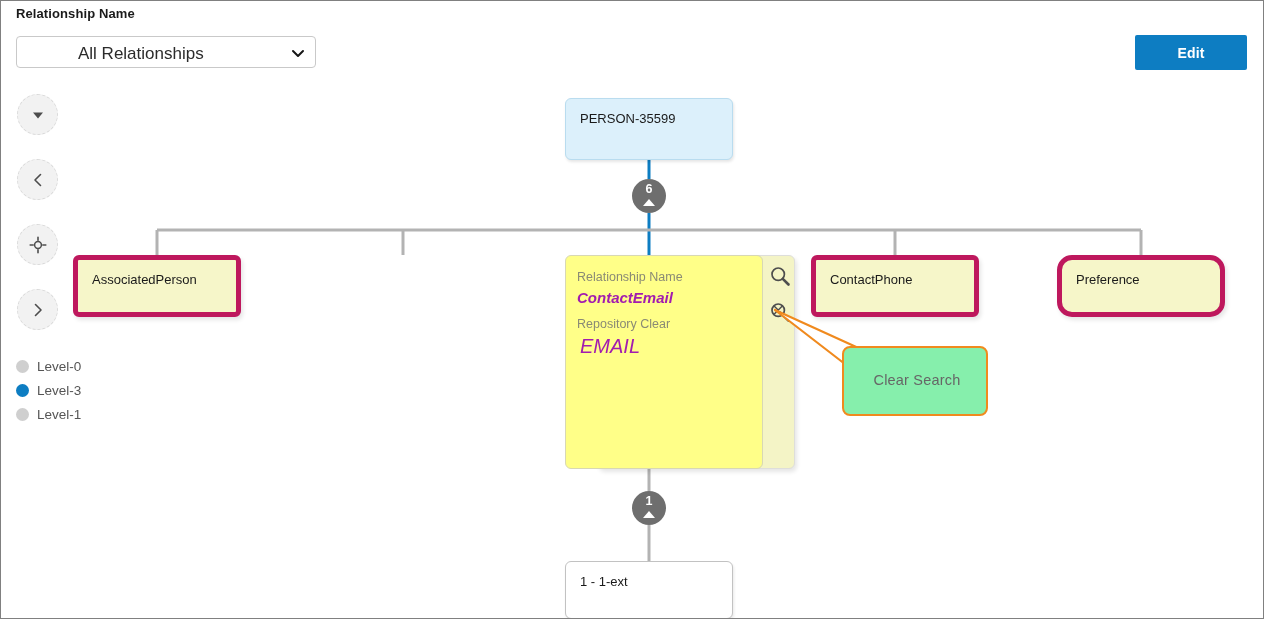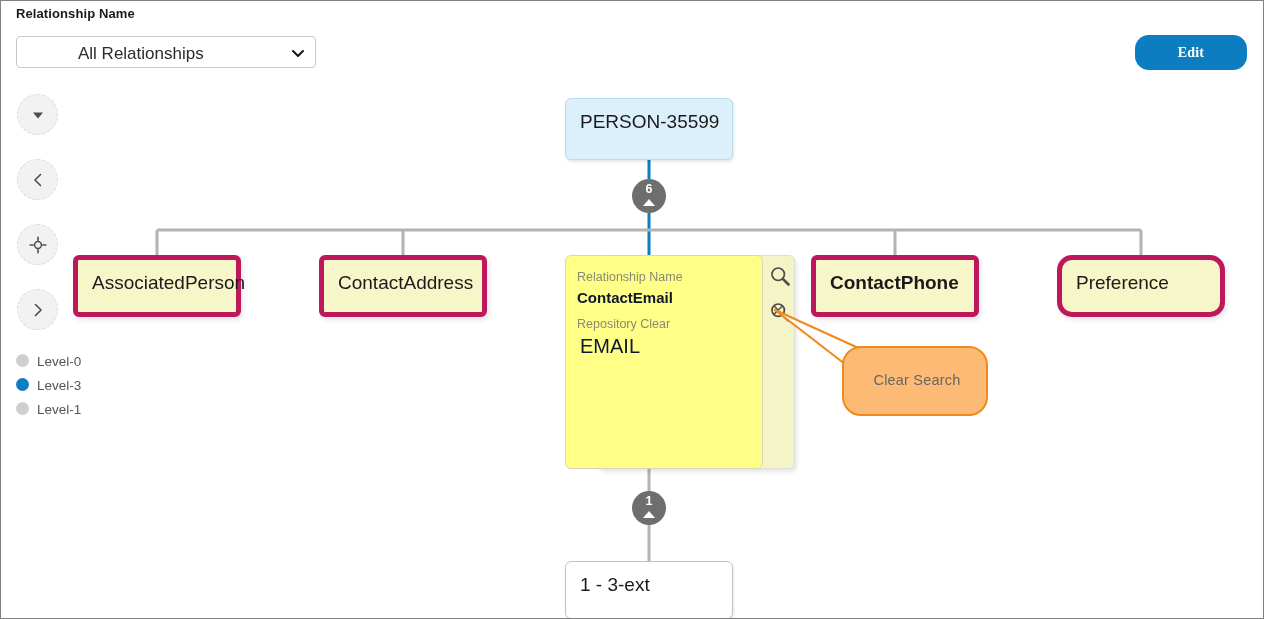--- a/index.html
+++ b/index.html
@@ -58,23 +58,23 @@
     height: 14px;
   }
   .edit-btn {
     position: absolute;
     right: 16px;
     top: 34px;
     width: 112px;
     height: 35px;
     background: #0d7dc2;
     border: none;
-    border-radius: 14px;
+    border-radius: 2px;
     color: #ffffff;
-    font-family: Liberation Serif, serif;
+    font-family: Liberation Sans, sans-serif;
     font-size: 14px;
     font-weight: bold;
     cursor: pointer;
     letter-spacing: .2px;
   }
 
   
   .tool-btn {
     position: absolute;
     left: 16px;
@@ -96,20 +96,21 @@
   .tb4 { top: 288px; }
 
   
   .legend {
     position: absolute;
     left: 15px;
     top: 353px;
   }
   .legend-row {
     display: flex;
+    align-items: center;
     height: 24px;
   }
   .legend-dot {
     width: 13px;
     height: 13px;
     border-radius: 50%;
     background: #cfcfcf;
     margin-right: 8px;
     flex: none;
   }
@@ -133,21 +134,21 @@
   .node {
     position: absolute;
     box-sizing: border-box;
     border-radius: 6px;
     cursor: pointer;
   }
   .node-label {
     position: absolute;
     left: 14px;
     top: 12px;
-    font-size: 19px;
+    font-size: 13px;
     color: #1a1a1a;
   }
 
   .node-root {
     left: 564px;
     top: 97px;
     width: 168px;
     height: 62px;
     background: #dcf0fb;
     border: 1px solid #b9dcef;
@@ -157,21 +158,21 @@
   .node-sib {
     top: 254px;
     width: 168px;
     height: 62px;
     background: #f6f6c9;
     border: 5px solid #be185d;
     box-shadow: 2px 3px 4px rgba(0,0,0,.10);
   }
   .sib-1 { left: 72px; }
   .sib-2 { left: 318px; }
-  .sib-3 { left: 810px; font-weight: bold; }
+  .sib-3 { left: 810px; }
   .sib-4 { left: 1056px; border-radius: 15px; }
 
   
   .node-active-back {
     position: absolute;
     left: 596px;
     top: 254px;
     width: 198px;
     height: 214px;
     background: #f4f4c6;
@@ -196,21 +197,22 @@
     position: absolute;
     left: 11px;
     font-size: 12.5px;
     color: #8a8a75;
   }
   .ae-value {
     position: absolute;
     left: 11px;
     font-size: 15px;
     font-weight: bold;
-    color: #0f172a;
+    color: #a21caf;
+    font-style: italic;
   }
   .ae-cap1 { top: 14px; }
   .ae-val1 { top: 33px; }
   .ae-cap2 { top: 61px; }
   .ae-val2 { top: 79px; left: 14px; font-weight: normal; font-size: 20px; }
 
   .card-icon {
     position: absolute;
     width: 22px;
     height: 22px;
@@ -265,23 +267,23 @@
     border-bottom: 7px solid #ffffff;
   }
 
   
   .callout {
     position: absolute;
     left: 841px;
     top: 345px;
     width: 146px;
     height: 70px;
-    background: #fdba74;
+    background: #86efac;
     border: 2px solid #f08a1e;
-    border-radius: 19px;
+    border-radius: 8px;
     box-sizing: border-box;
   }
   .callout-text {
     position: absolute;
     left: 0;
     top: 24px;
     width: 146px;
     text-align: center;
     font-size: 14.5px;
     color: #666666;
@@ -380,23 +382,20 @@
   </div>
 
   <div class="badge badge-6">
     <span class="badge-num">6</span>
     <span class="badge-tri"></span>
   </div>
 
   <div class="node node-sib sib-1">
     <span class="node-label">AssociatedPerson</span>
   </div>
-  <div class="node node-sib sib-2">
-    <span class="node-label">ContactAddress</span>
-  </div>
   <div class="node node-sib sib-3">
     <span class="node-label">ContactPhone</span>
   </div>
   <div class="node node-sib sib-4">
     <span class="node-label">Preference</span>
   </div>
 
   <div class="node-active-back"></div>
   <div class="node-active">
     <span class="ae-caption ae-cap1">Relationship Name</span>
@@ -418,21 +417,21 @@
       <line x1="13.8" y1="13.8" x2="19.5" y2="19.5" stroke="#4d4d4d" stroke-width="2.6" stroke-linecap="round"></line>
     </svg>
   </div>
 
   <div class="badge badge-1">
     <span class="badge-num">1</span>
     <span class="badge-tri"></span>
   </div>
 
   <div class="node-child">
-    <span class="node-label">1 - 3-ext</span>
+    <span class="node-label">1 - 1-ext</span>
   </div>
 
   <svg class="callout-svg">
     <path d="M4 4 L105 50 L105 82 Z" fill="#ffffff" stroke="none"></path>
     <path d="M4 4 L105 50" fill="none" stroke="#f08a1e" stroke-width="2.2" stroke-linecap="round"></path>
     <path d="M4 4 L105 82" fill="none" stroke="#f08a1e" stroke-width="2.2" stroke-linecap="round"></path>
   </svg>
   <div class="callout">
     <span class="callout-text">Clear Search</span>
   </div>

